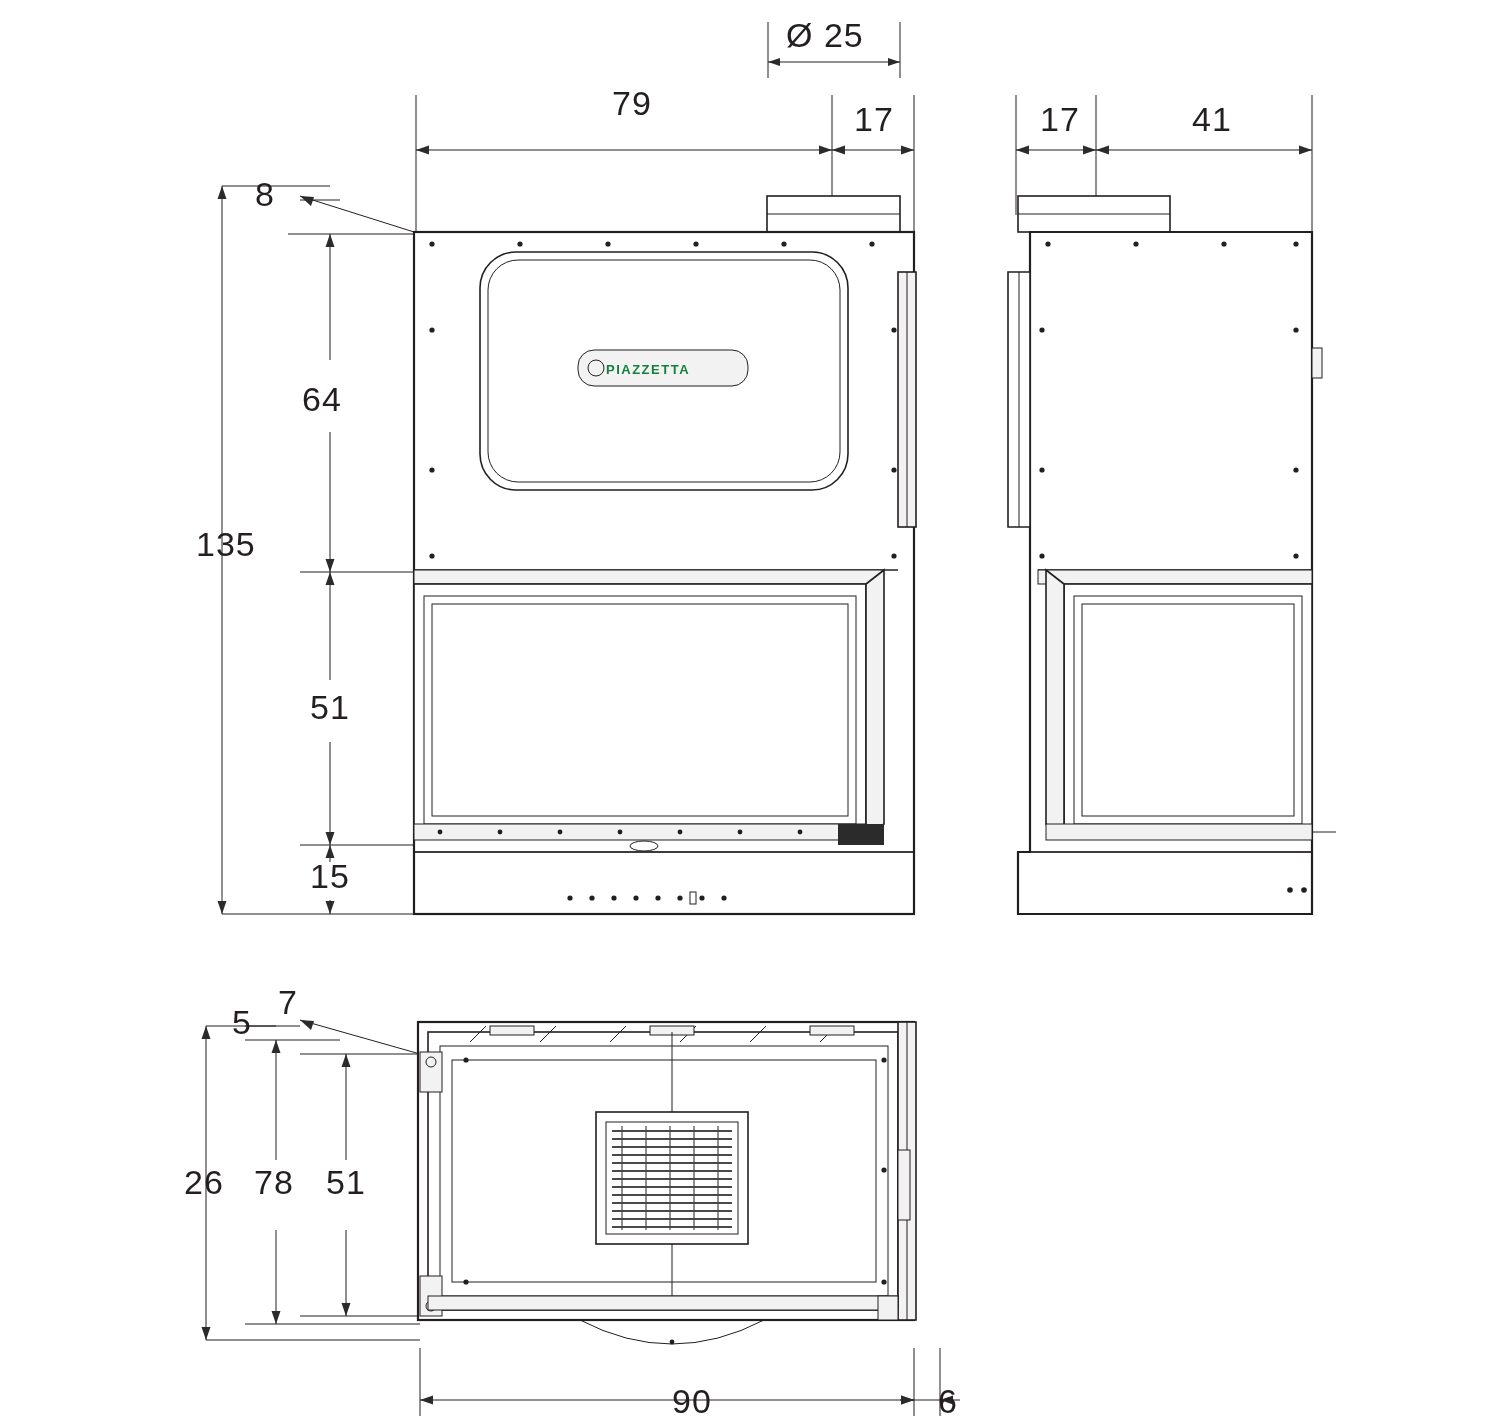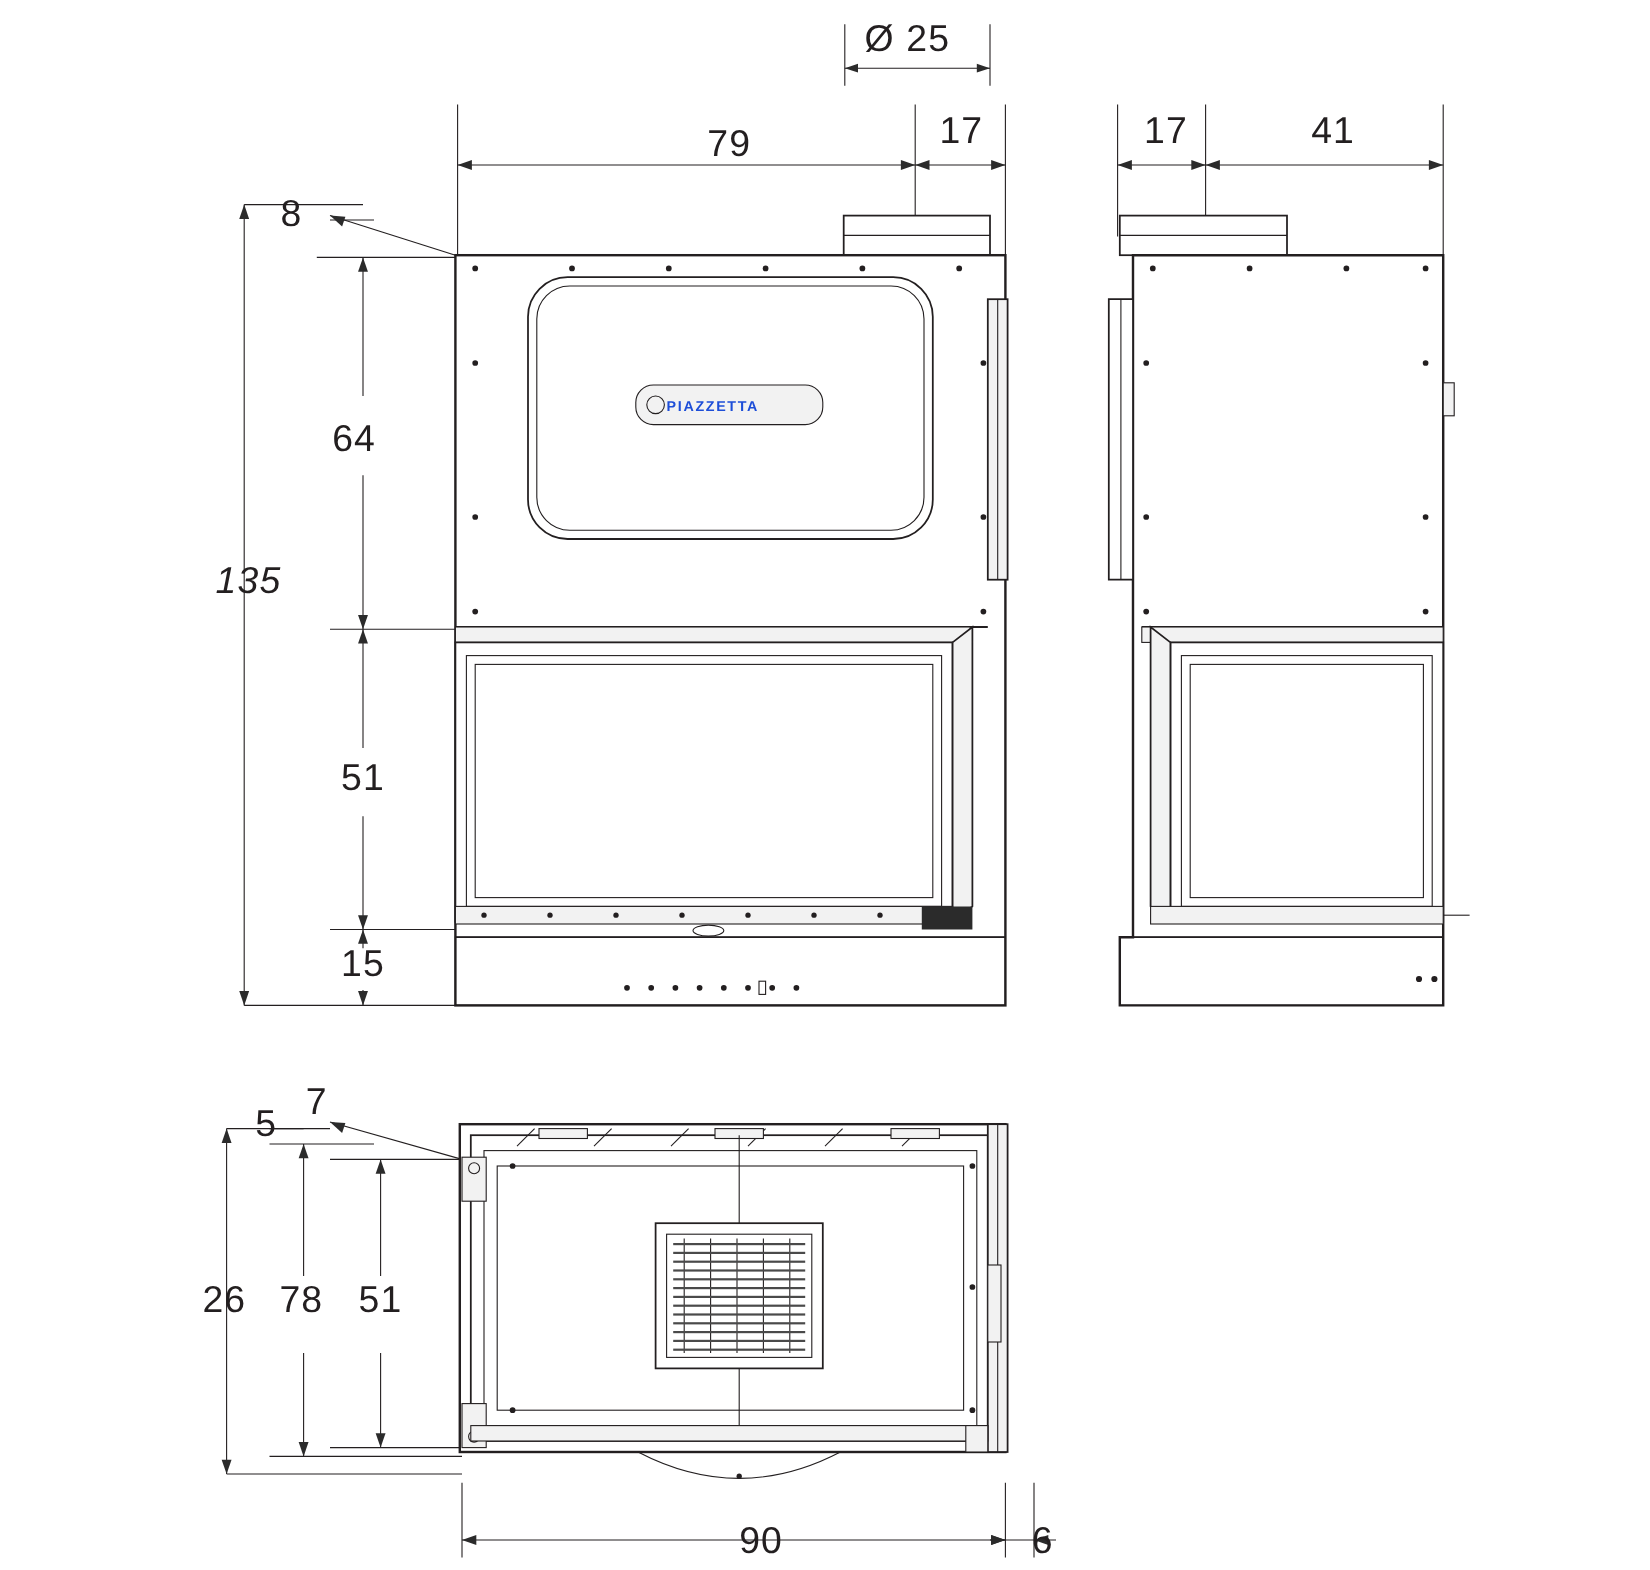--- a/index.html
+++ b/index.html
@@ -1,21 +1,21 @@
 <!DOCTYPE html>
 <html><head>
 <meta charset="utf-8">
 <style>
   html,body{margin:0;padding:0;background:#ffffff;}
   body{width:1500px;height:1427px;font-family:"Liberation Sans",sans-serif;position:relative;overflow:hidden;}
   #sheet{position:absolute;left:0;top:0;width:1500px;height:1427px;}
   .dim{position:absolute;color:#231f20;font-family:"Liberation Sans",sans-serif;font-weight:400;white-space:nowrap;}
   .dim.h{font-size:34px;letter-spacing:1px;text-align:right;}
   .dim.v{font-size:34px;letter-spacing:1px;}
-  .brand{position:absolute;color:#1d4ed8;font-size:13px;letter-spacing:1.5px;font-weight:700;font-family:"Liberation Sans",sans-serif;}
+  .brand{position:absolute;color:#15803d;font-size:13px;letter-spacing:1.5px;font-weight:700;font-family:"Liberation Sans",sans-serif;}
   svg{display:block;}
   .ln{stroke:#231f20;fill:none;}
   .thin{stroke-width:1;}
   .med{stroke-width:1.6;}
   .thick{stroke-width:2.2;}
   .fillw{fill:#ffffff;}
   .fillg{fill:#f2f2f2;}
   .filld{fill:#2b2b2b;}
 </style>
 </head>
@@ -289,28 +289,28 @@
           <circle cx="884" cy="1282" r="2.6"></circle>
         <circle cx="884" cy="1170" r="2.6"></circle>
       </g>
 
       <rect class="ln thin fillg" x="428" y="1296" width="470" height="14"></rect>
       <rect class="ln thin fillg" x="878" y="1296" width="20" height="24"></rect>
     </g>
   </svg>
 
   <div class="dim h" style="left:786px;top:16px;">Ø 25</div>
-  <div class="dim h" style="left:612px;top:112px;margin-left:31px;">79</div>
+  <div class="dim h" style="left:612px;top:84px;">79</div>
   <div class="dim h" style="left:854px;top:100px;">17</div>
   <div class="dim h" style="left:1040px;top:100px;">17</div>
   <div class="dim h" style="left:1192px;top:100px;">41</div>
 
   <div class="dim v" style="left:255px;top:175px;">8</div>
   <div class="dim v" style="left:302px;top:380px;">64</div>
-  <div class="dim v" style="left:196px;top:509px;font-style:italic;">135</div>
+  <div class="dim v" style="left:196px;top:525px;">135</div>
   <div class="dim v" style="left:310px;top:688px;">51</div>
   <div class="dim v" style="left:310px;top:857px;">15</div>
 
   <div class="dim v" style="left:232px;top:1003px;">5</div>
   <div class="dim v" style="left:278px;top:983px;">7</div>
   <div class="dim v" style="left:184px;top:1163px;">26</div>
   <div class="dim v" style="left:254px;top:1163px;">78</div>
   <div class="dim v" style="left:326px;top:1163px;">51</div>
   <div class="dim h" style="left:672px;top:1382px;">90</div>
   <div class="dim h" style="left:938px;top:1382px;">6</div>

